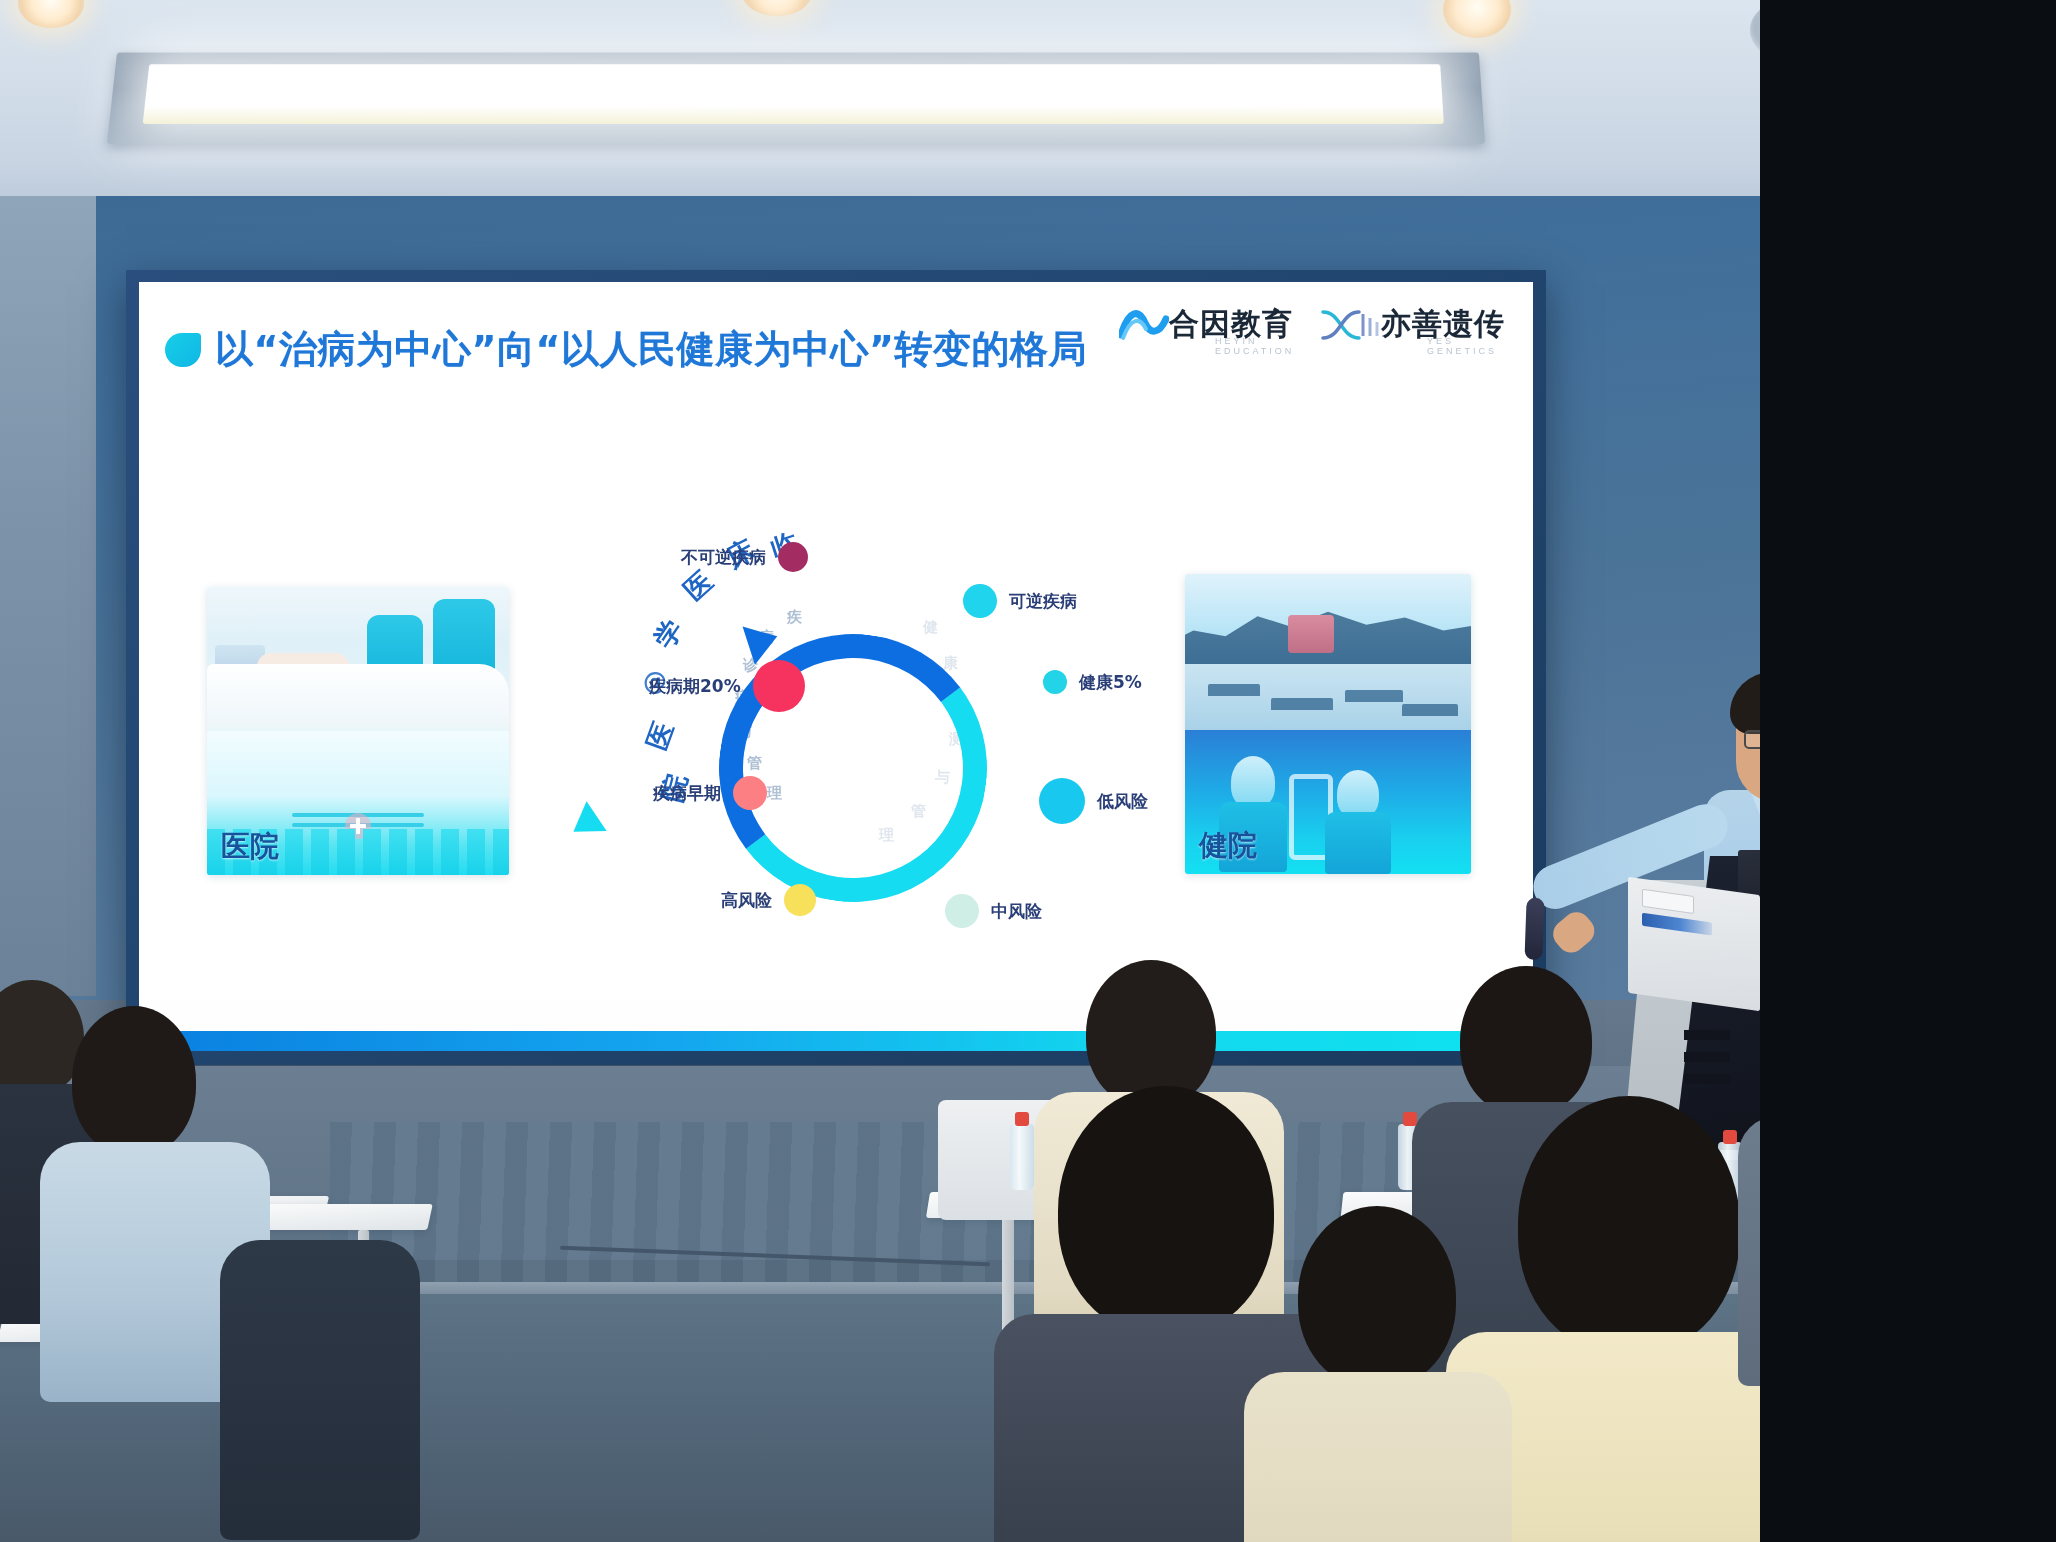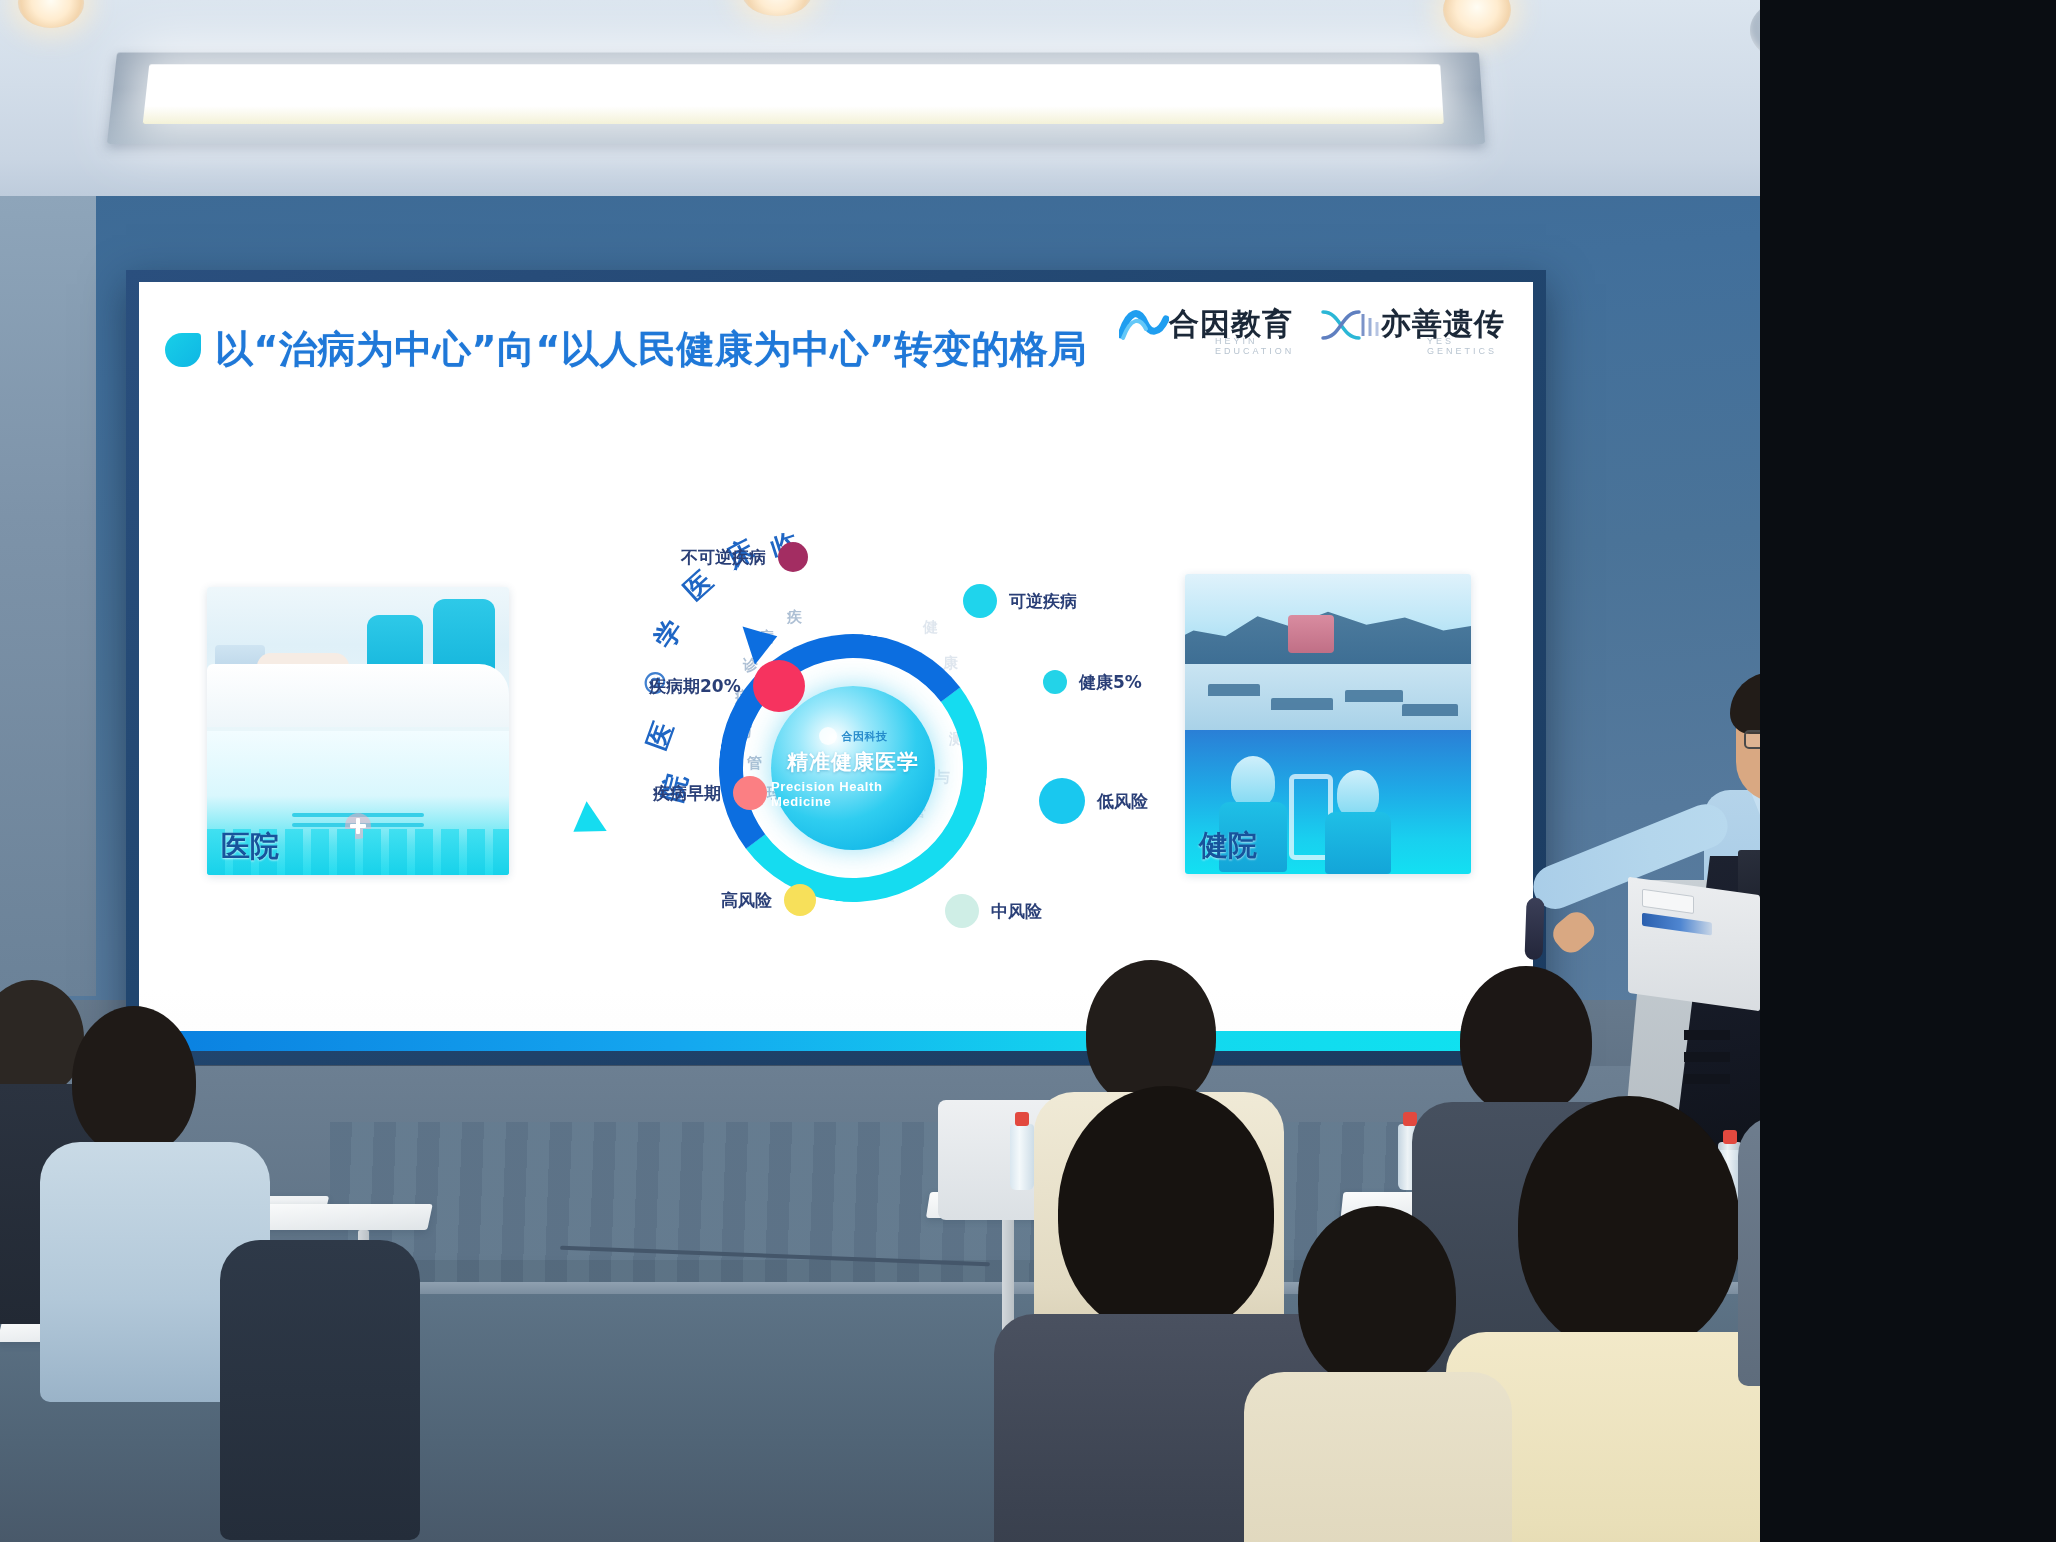--- a/index.html
+++ b/index.html
@@ -648,28 +648,20 @@
           <div class="ring-word" style="left:380px; top:280px; opacity:.28;">管</div>
           <div class="ring-word" style="left:348px; top:304px; opacity:.28;">理</div>
 
           <div class="ring-outer">
             <div class="ring-cyan-half"></div>
             <div class="ring-blue-half"></div>
           </div>
           <div class="arrow-head arrow-top"></div>
           <div class="arrow-head arrow-bottom"></div>
 
-          <div class="core">
-            <div class="core-brand">
-              <div class="core-brand-dot"></div>
-              <div class="core-brand-txt">合因科技</div>
-            </div>
-            <div class="core-title">精准健康医学</div>
-            <div class="core-en">Precision Health Medicine</div>
-          </div>
 
           <div class="node rev" style="left:150px; top:20px;">
             <div class="dot" style="width:30px;height:30px;background:#a32d62;"></div>
             <div class="lbl">不可逆疾病</div>
           </div>
           <div class="node" style="left:432px; top:62px;">
             <div class="dot" style="width:34px;height:34px;background:#1fd4ec;"></div>
             <div class="lbl">可逆疾病</div>
           </div>
           <div class="node rev" style="left:118px; top:138px;">

